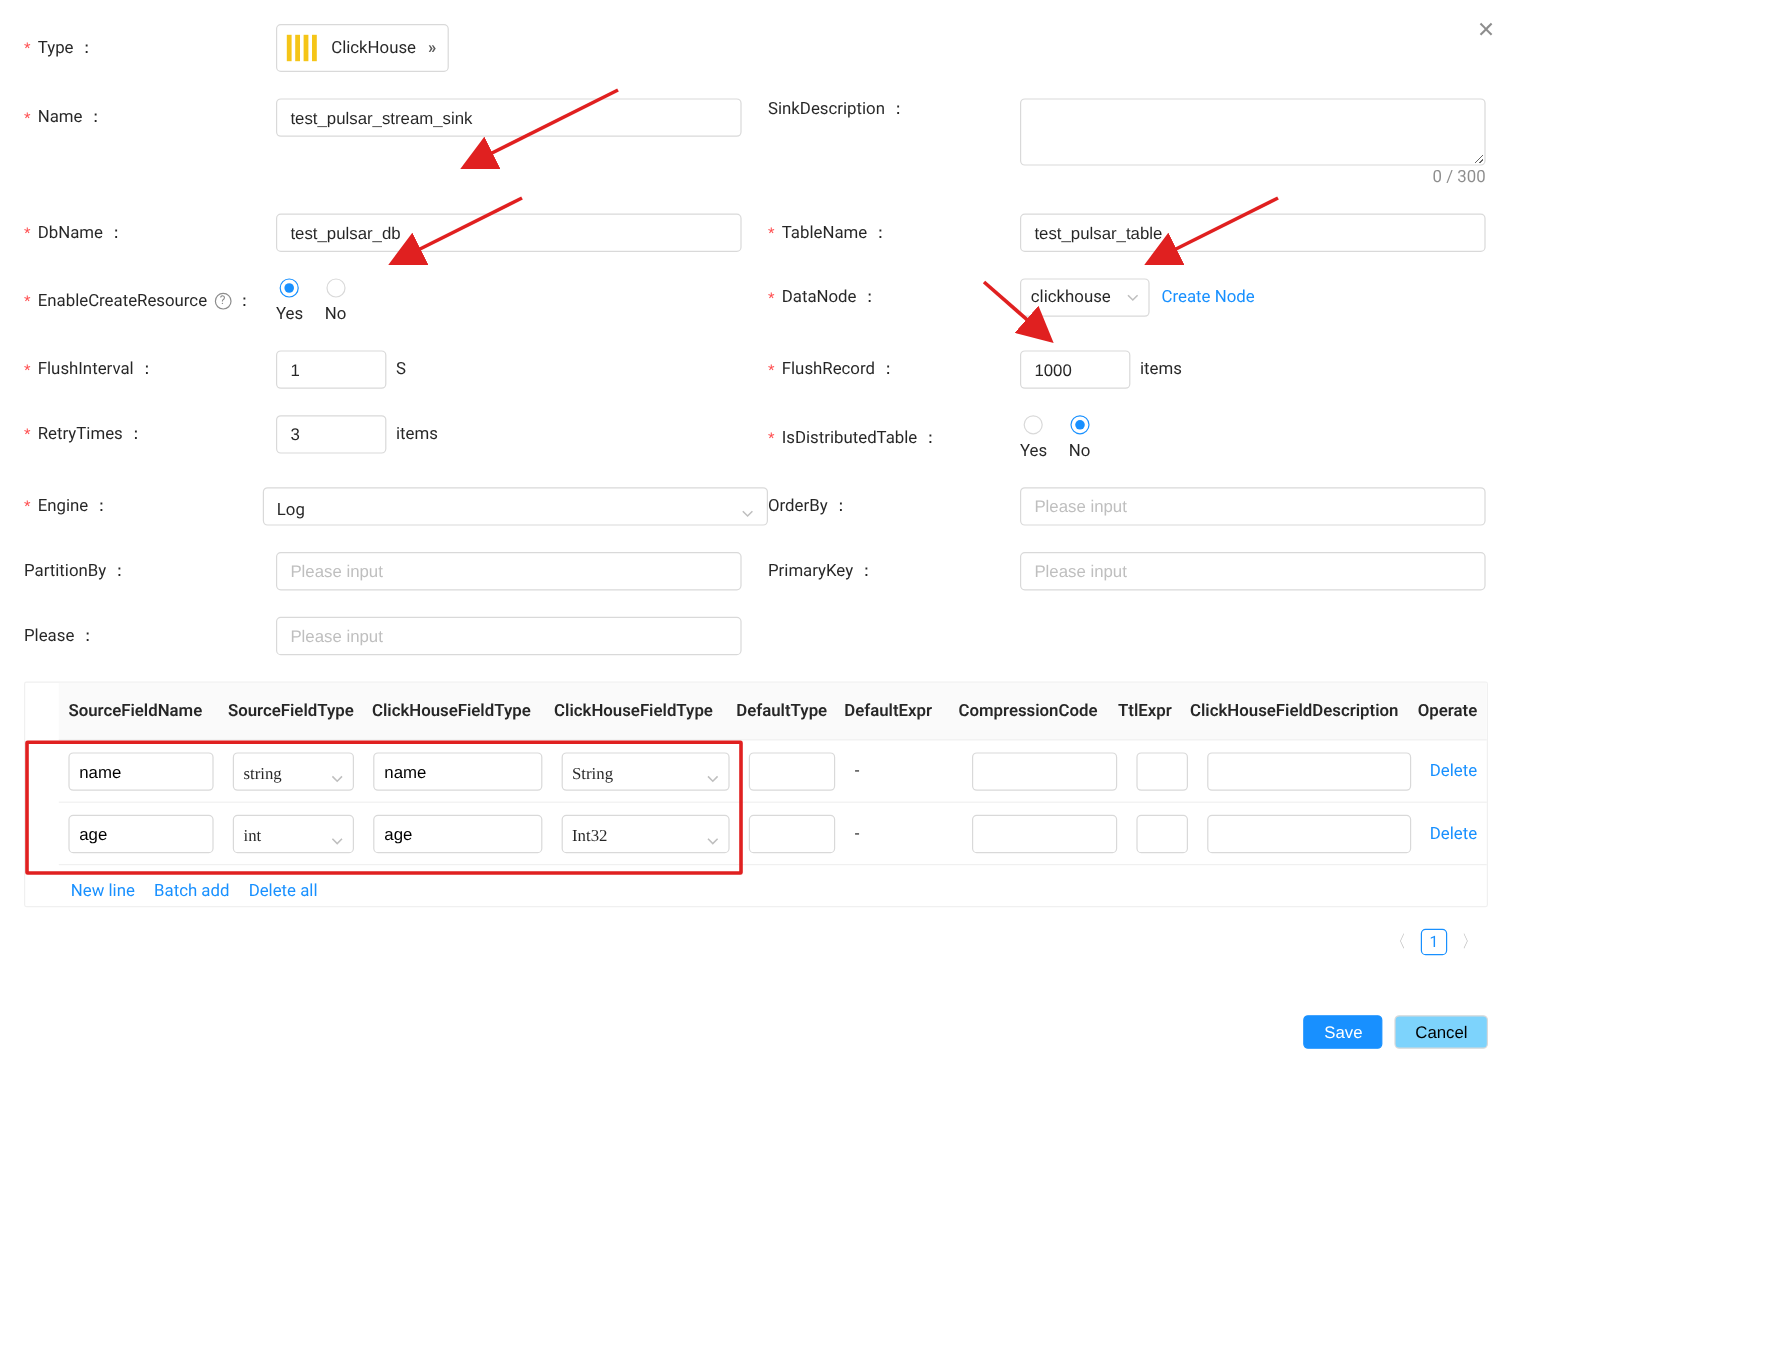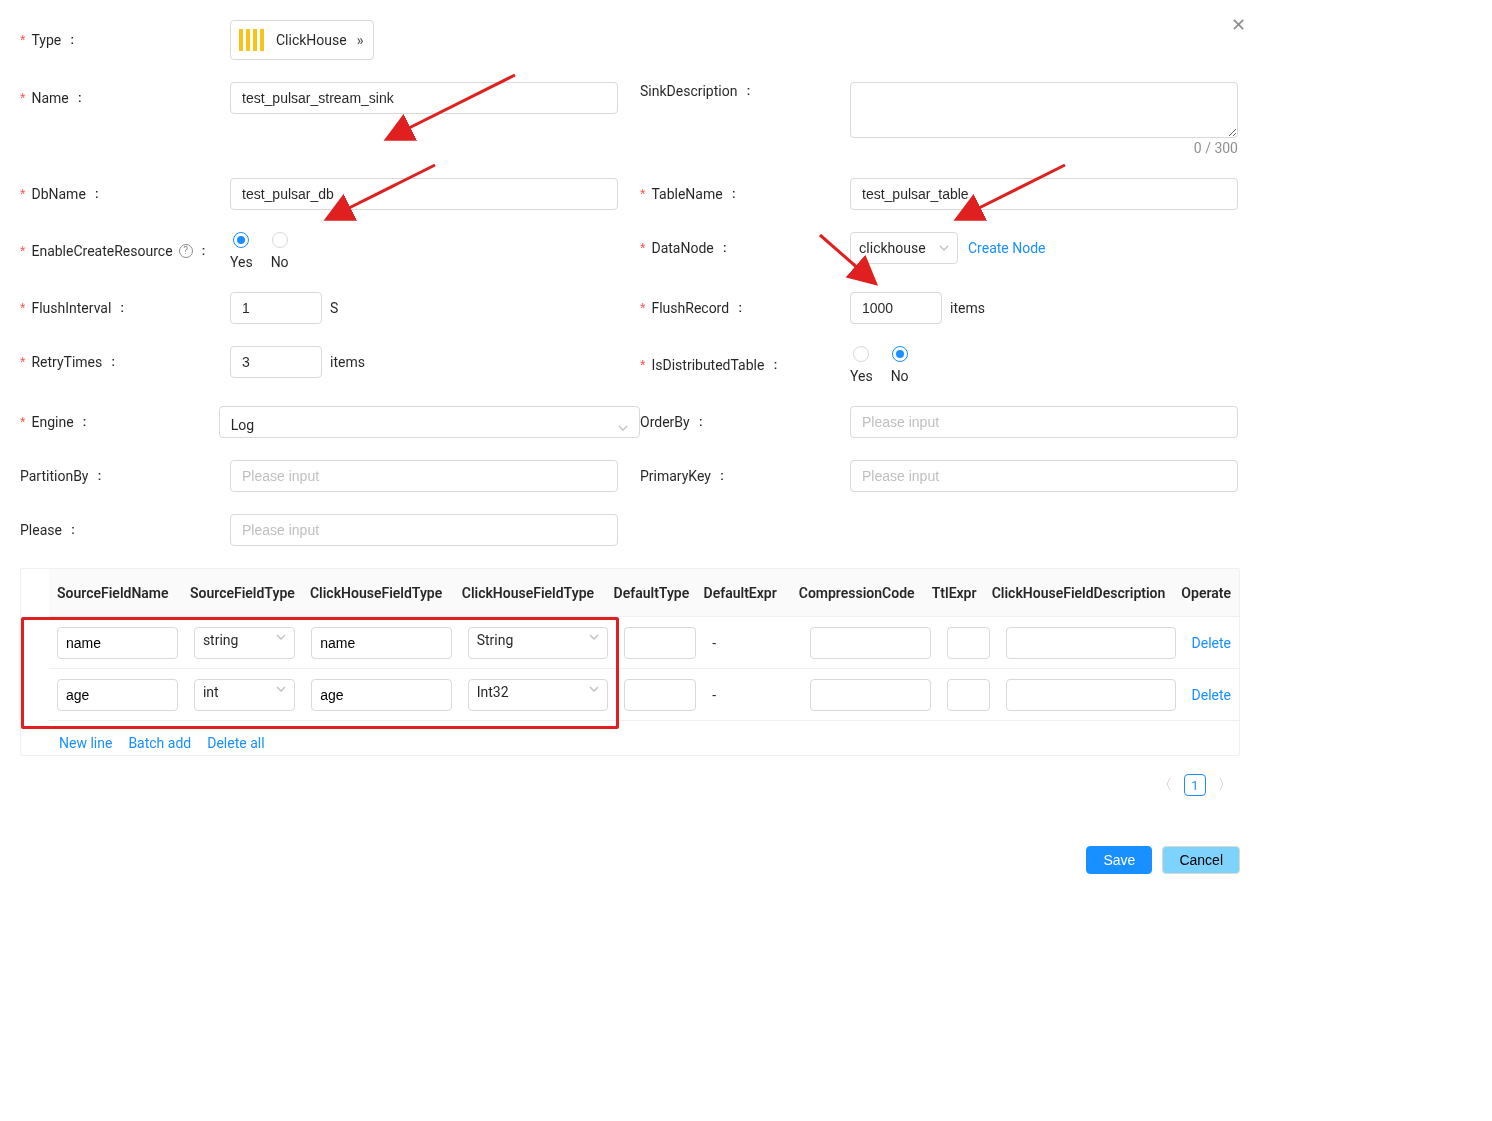--- a/index.html
+++ b/index.html
@@ -116,21 +116,21 @@
   .c-sft{width:120px;}
   .c-chfn{width:160px;}
   .c-chft{width:160px;}
   .c-dt{width:90px;}
   .c-de{width:100px;}
   .c-cc{width:140px;}
   .c-ttl{width:60px;}
   .c-desc{width:190px;}
   .c-op{flex:1;justify-content:flex-start;}
   .tbl .mini{border:1px solid var(--border);border-radius:4px;height:32px;padding:4px 8px;width:100%;font-size:14px;}
-  .tbl .mini.sel{display:flex;align-items:flex-start;justify-content:space-between;cursor:pointer;}
+  .tbl .mini.sel{display:flex;align-items:flex-end;justify-content:space-between;cursor:pointer;font-family:Liberation Serif, serif;}
   .highlight{border:3px solid #e02020;border-radius:2px;position:absolute;pointer-events:none;}
   .action-bar{display:flex;gap:16px;padding:14px 10px 4px;}
   .pager{display:flex;justify-content:flex-end;align-items:center;gap:8px;margin-top:18px;padding-right:4px;}
   .pager .pg-nav{color:#bfbfbf;padding:2px 4px;}
   .pager .pg-num{border:1px solid var(--primary);color:var(--primary);border-radius:4px;width:22px;height:22px;display:inline-flex;align-items:center;justify-content:center;font-size:13px;}
   .footer{display:flex;justify-content:flex-end;gap:10px;margin-top:50px;}
   .btn{border:1px solid var(--border);border-radius:4px;padding:5px 16px;font-size:14px;cursor:pointer;background:#7dd3fc;}
   .btn.primary{background:var(--primary);border-color:var(--primary);color:#fff;}
 </style>
 </head>

